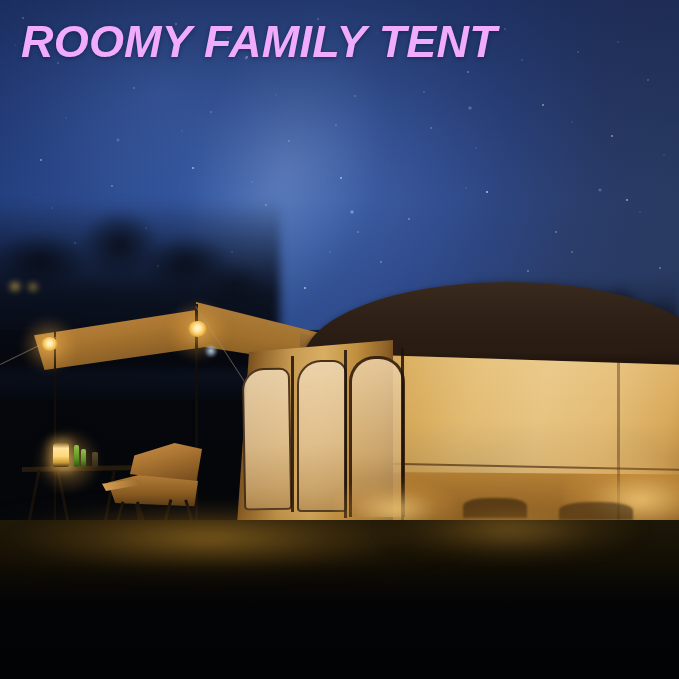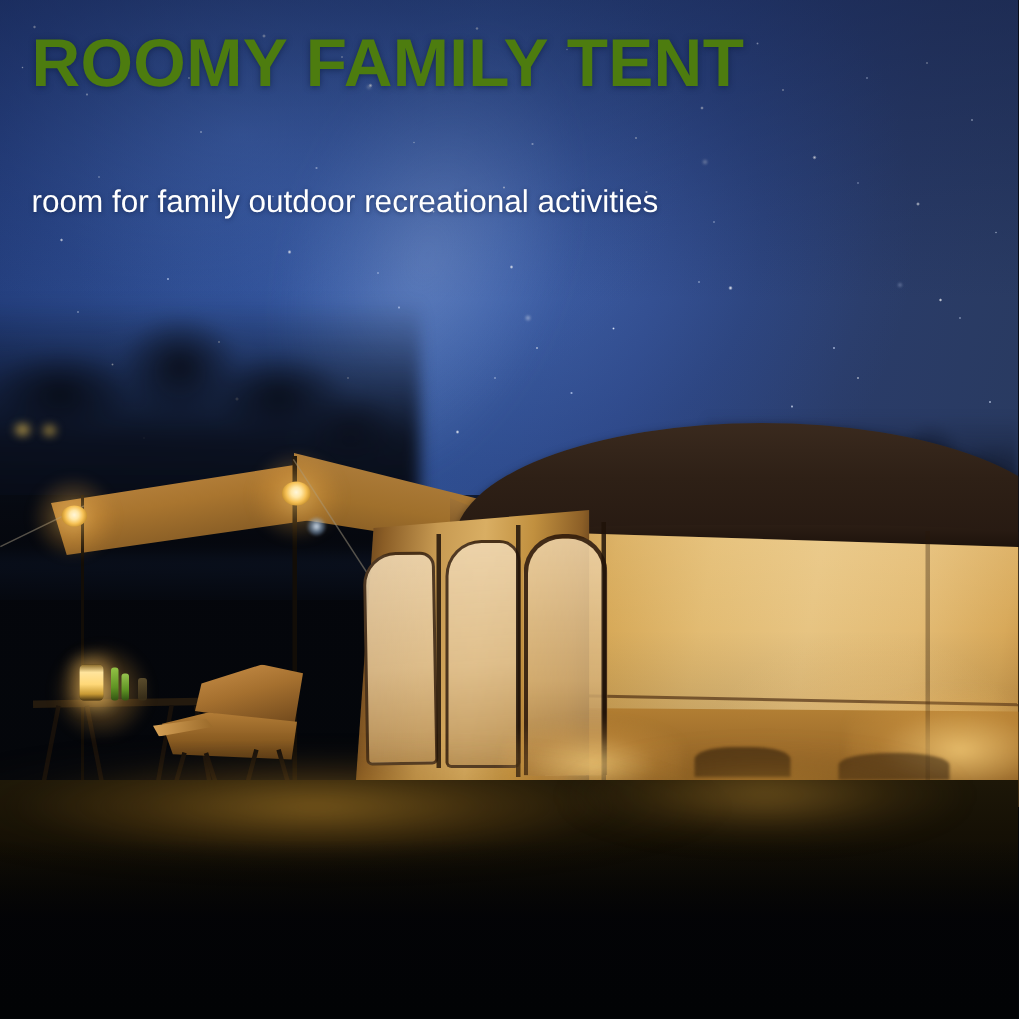--- a/index.html
+++ b/index.html
@@ -259,28 +259,29 @@
   .lantern-halo {
     position: absolute; border-radius: 50%;
     background: radial-gradient(circle, rgba(255,205,110,0.55) 0%, rgba(255,180,70,0.22) 38%, rgba(255,160,50,0.0) 72%);
     filter: blur(4px);
   }
 
   
   .headline {
     position: absolute;
     left: 21px; top: 19px;
-    color: #4d7c0f;
+    color: #f0abfc;
     font-size: 45px;
     font-weight: 700;
     letter-spacing: 0.2px;
     line-height: 1;
     white-space: nowrap;
     text-shadow: 0 1px 4px rgba(10,22,56,0.55);
     font-family: "Liberation Sans", sans-serif;
+    font-style: italic;
   }
   .sub {
     position: absolute;
     left: 21px;
     color: #ffffff;
     font-size: 21px;
     font-weight: 400;
     line-height: 1;
     white-space: nowrap;
     text-shadow: 0 1px 3px rgba(10,22,56,0.5);
@@ -414,15 +415,14 @@
   <div style="position:absolute; left:205px; top:345px; width:12px; height:12px; border-radius:50%;
               background:radial-gradient(circle, rgba(226,240,255,0.95) 0%, rgba(150,190,235,0.45) 45%, rgba(90,140,200,0) 100%); filter:blur(1px);"></div>
 
   <div class="ground"></div>
   <div class="ground-glow"></div>
   <div class="ground-glow2"></div>
   <div style="position:absolute; left:0; top:560px; width:679px; height:119px;
               background:linear-gradient(180deg, rgba(3,4,8,0) 0%, rgba(2,3,6,0.9) 45%, #020305 100%);"></div>
 
   <div class="headline">ROOMY FAMILY TENT</div>
-  <div class="sub sub2">room for family outdoor recreational activities</div>
 
 </div>
 
 </body></html>

